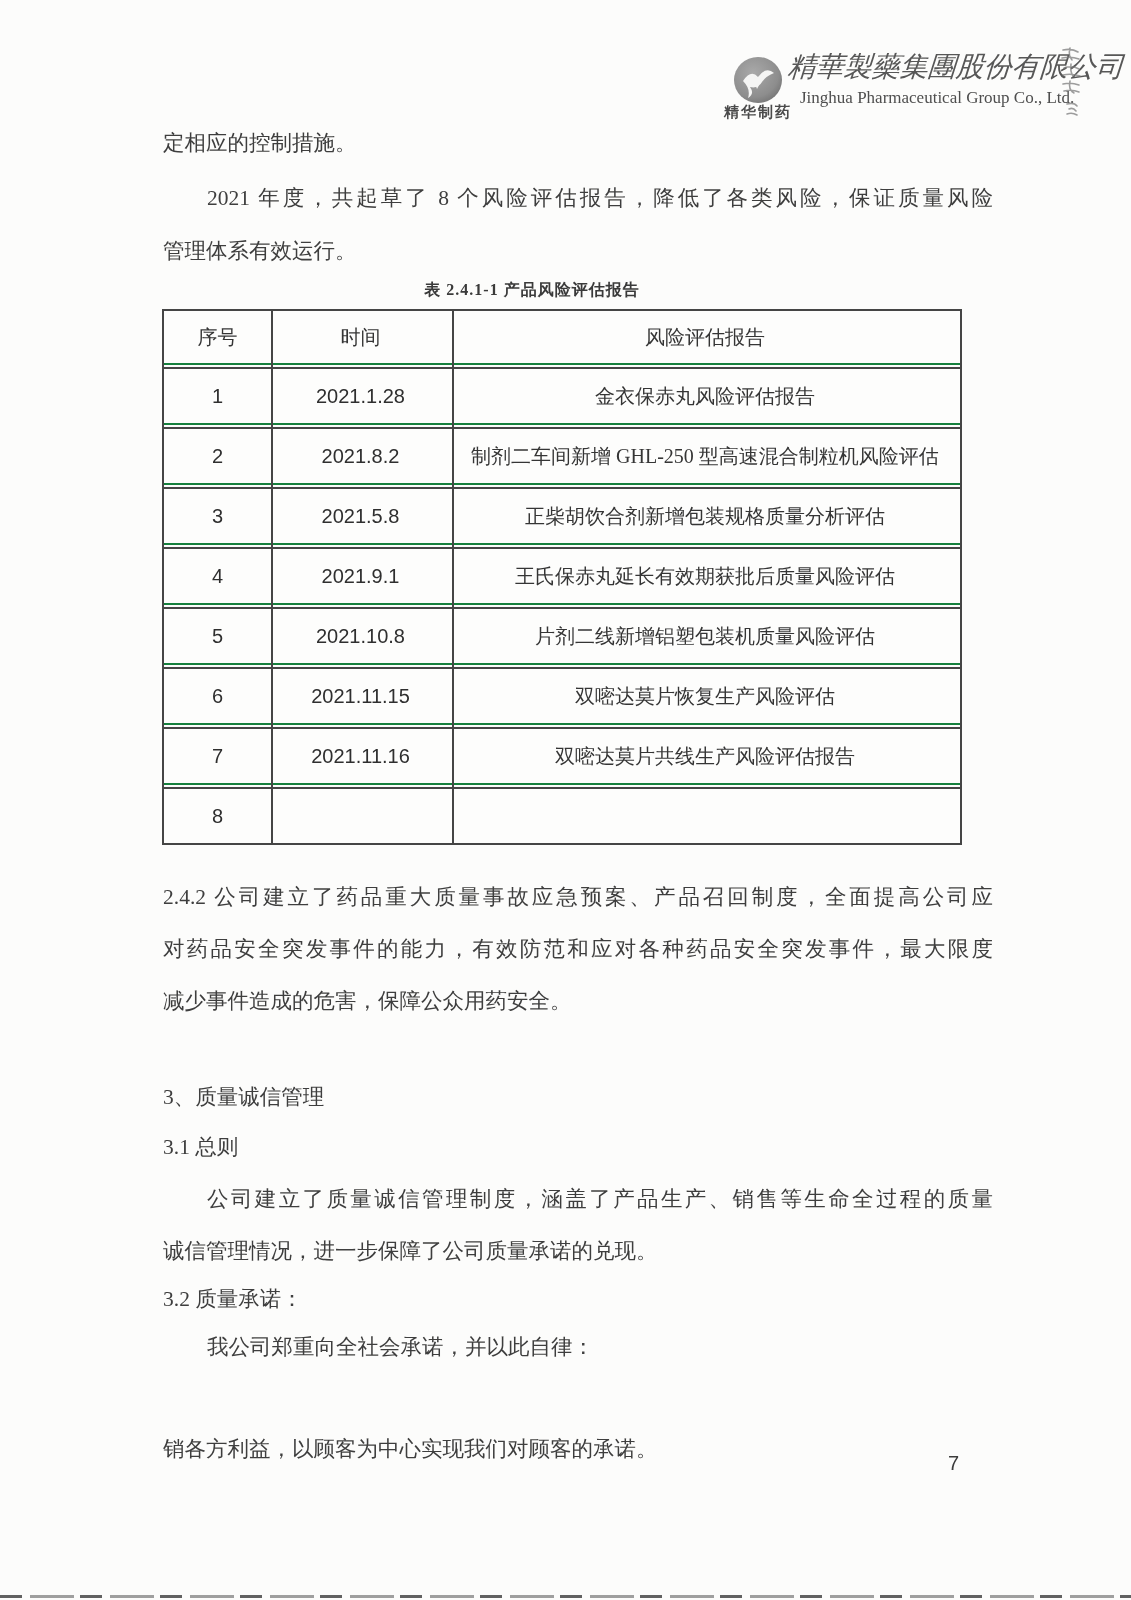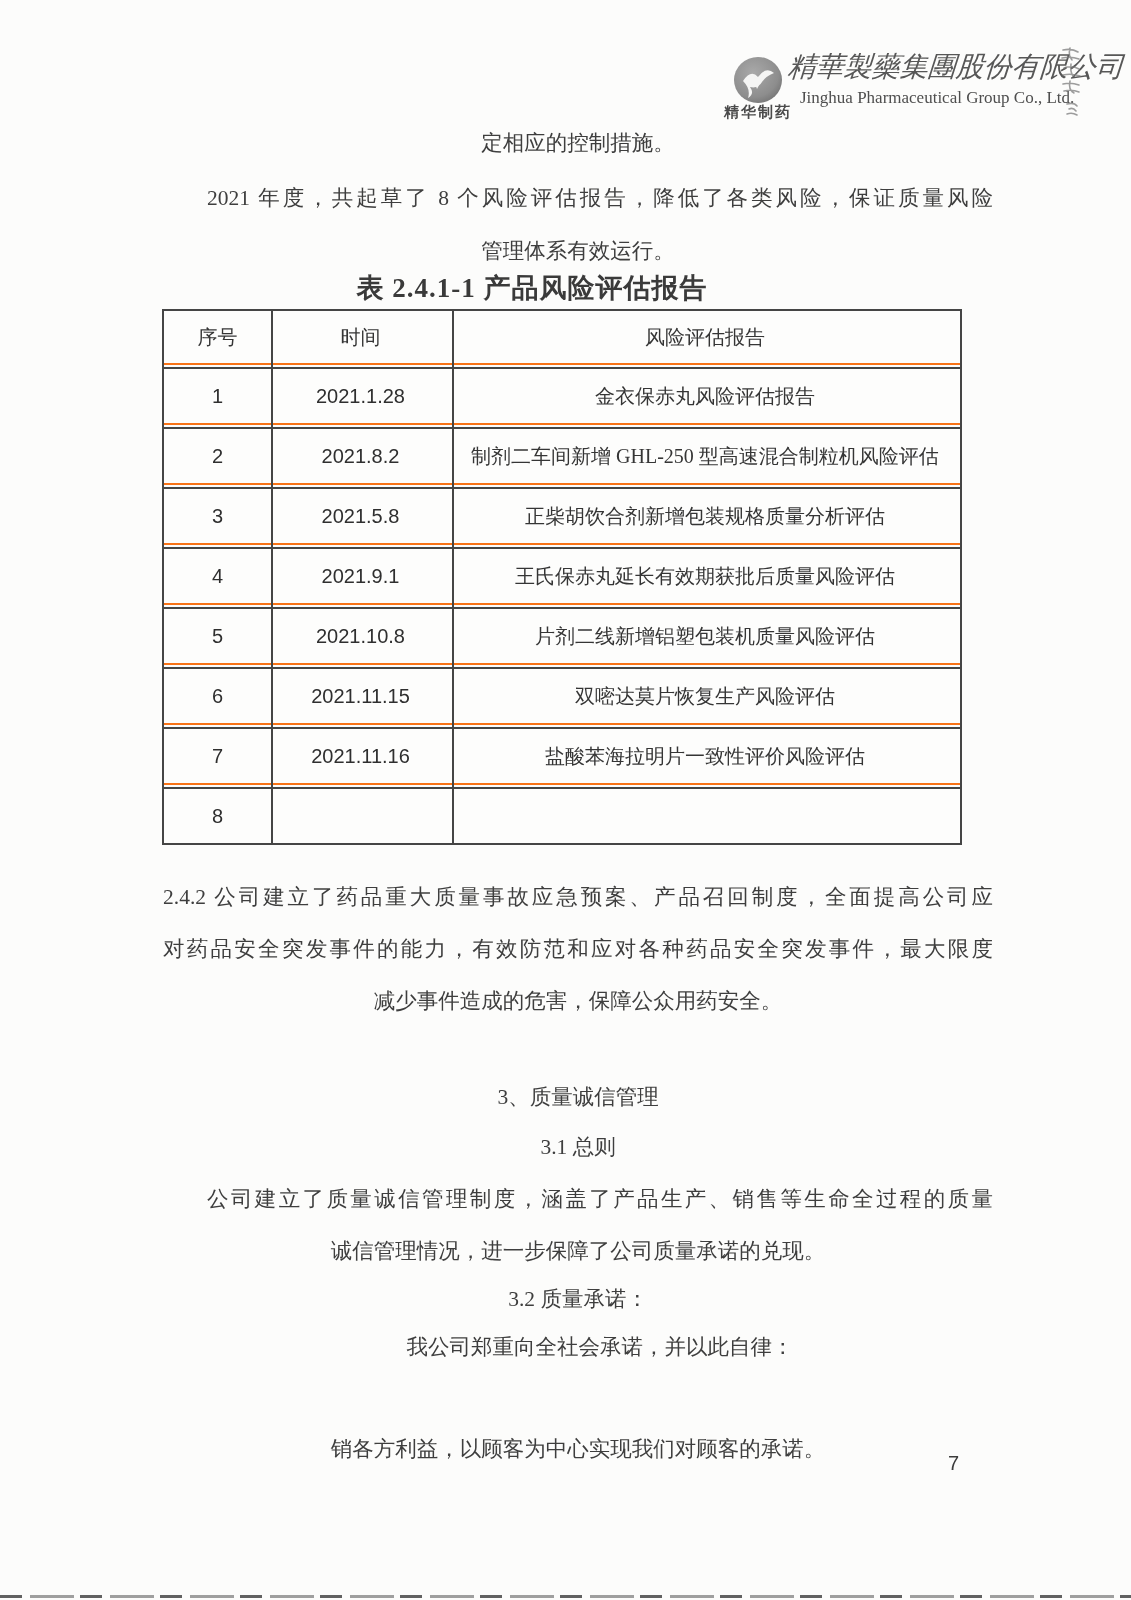--- a/index.html
+++ b/index.html
@@ -41,39 +41,38 @@
   .annotation-marks {
     position: absolute; left: 1058px; top: 46px;
     width: 26px; height: 72px; opacity: .75;
   }
 
   
   .tline {
     position: absolute; left: 163px; width: 830px;
     font-size: 21.5px; line-height: 30px; color: #3e3e3e;
     white-space: nowrap;
-    text-align: center;
   }
   .fill { white-space: normal; text-align: justify; text-align-last: justify; }
   .indent { text-indent: 44px; }
 
   
   .table-title {
-    position: absolute; left: 162px; top: 270px; width: 740px;
-    text-align: center; font-size: 27px; font-weight: bold;
+    position: absolute; left: 162px; top: 280px; width: 740px;
+    text-align: center; font-size: 16px; font-weight: bold;
     color: #3a3a3a; letter-spacing: 1px;
   }
   .rtable {
     position: absolute; left: 162px; top: 309px; width: 800px;
     border: 2px solid #454545; background: #fdfdfc;
   }
   .trow {
     display: grid;
     grid-template-columns: 107px 179px 1fr;
-    border-bottom: 2px solid #f97316;
+    border-bottom: 2px solid #15803d;
   }
   .trow + .trow { border-top: 2px solid #454545; margin-top: 2px; }
   .trow:last-child { border-bottom: none; }
   .trow.head .cell { height: 52px; line-height: 52px; }
   .trow .cell { height: 54px; line-height: 54px; }
   .cell {
     text-align: center; font-size: 20px; color: #353535;
     overflow: hidden; white-space: nowrap;
   }
   .cell.num, .cell.date {
@@ -173,21 +172,21 @@
       <div class="cell">片剂二线新增铝塑包装机质量风险评估</div>
     </div>
     <div class="trow">
       <div class="cell num">6</div>
       <div class="cell date">2021.11.15</div>
       <div class="cell">双嘧达莫片恢复生产风险评估</div>
     </div>
     <div class="trow">
       <div class="cell num">7</div>
       <div class="cell date">2021.11.16</div>
-      <div class="cell">盐酸苯海拉明片一致性评价风险评估</div>
+      <div class="cell">双嘧达莫片共线生产风险评估报告</div>
     </div>
     <div class="trow">
       <div class="cell num">8</div>
     </div>
   </div>
 
   <div class="tline fill" style="top:882px">2.4.2 公司建立了药品重大质量事故应急预案、产品召回制度，全面提高公司应</div>
   <div class="tline fill" style="top:934px">对药品安全突发事件的能力，有效防范和应对各种药品安全突发事件，最大限度</div>
   <div class="tline" style="top:986px">减少事件造成的危害，保障公众用药安全。</div>
 

